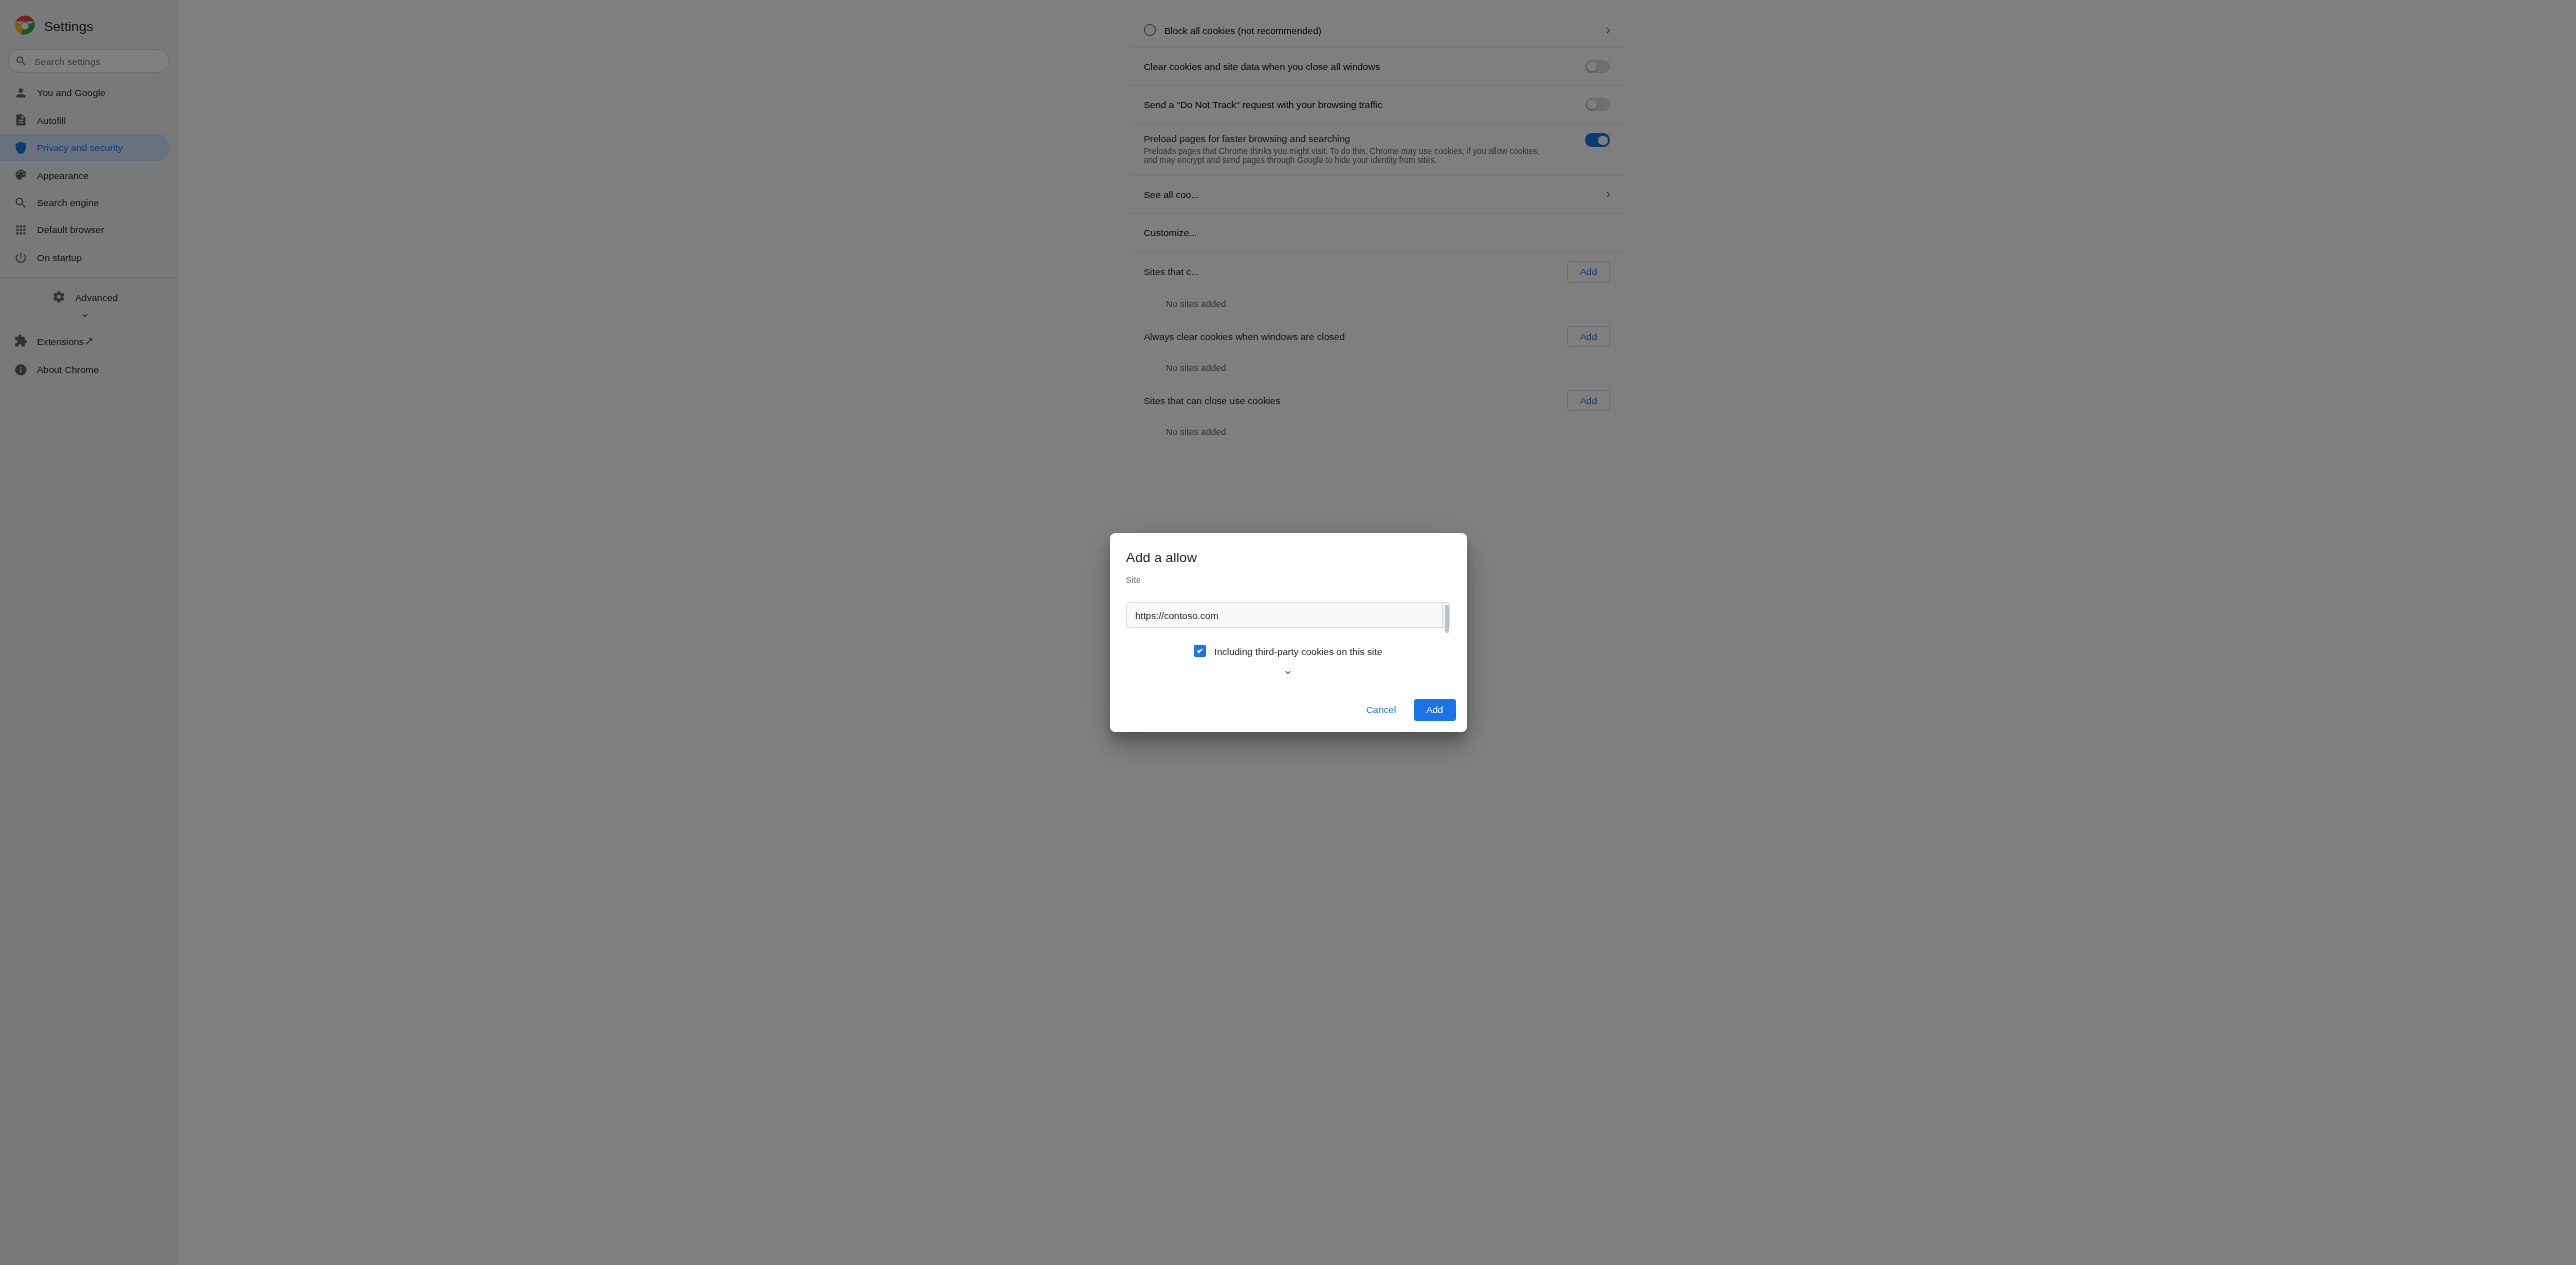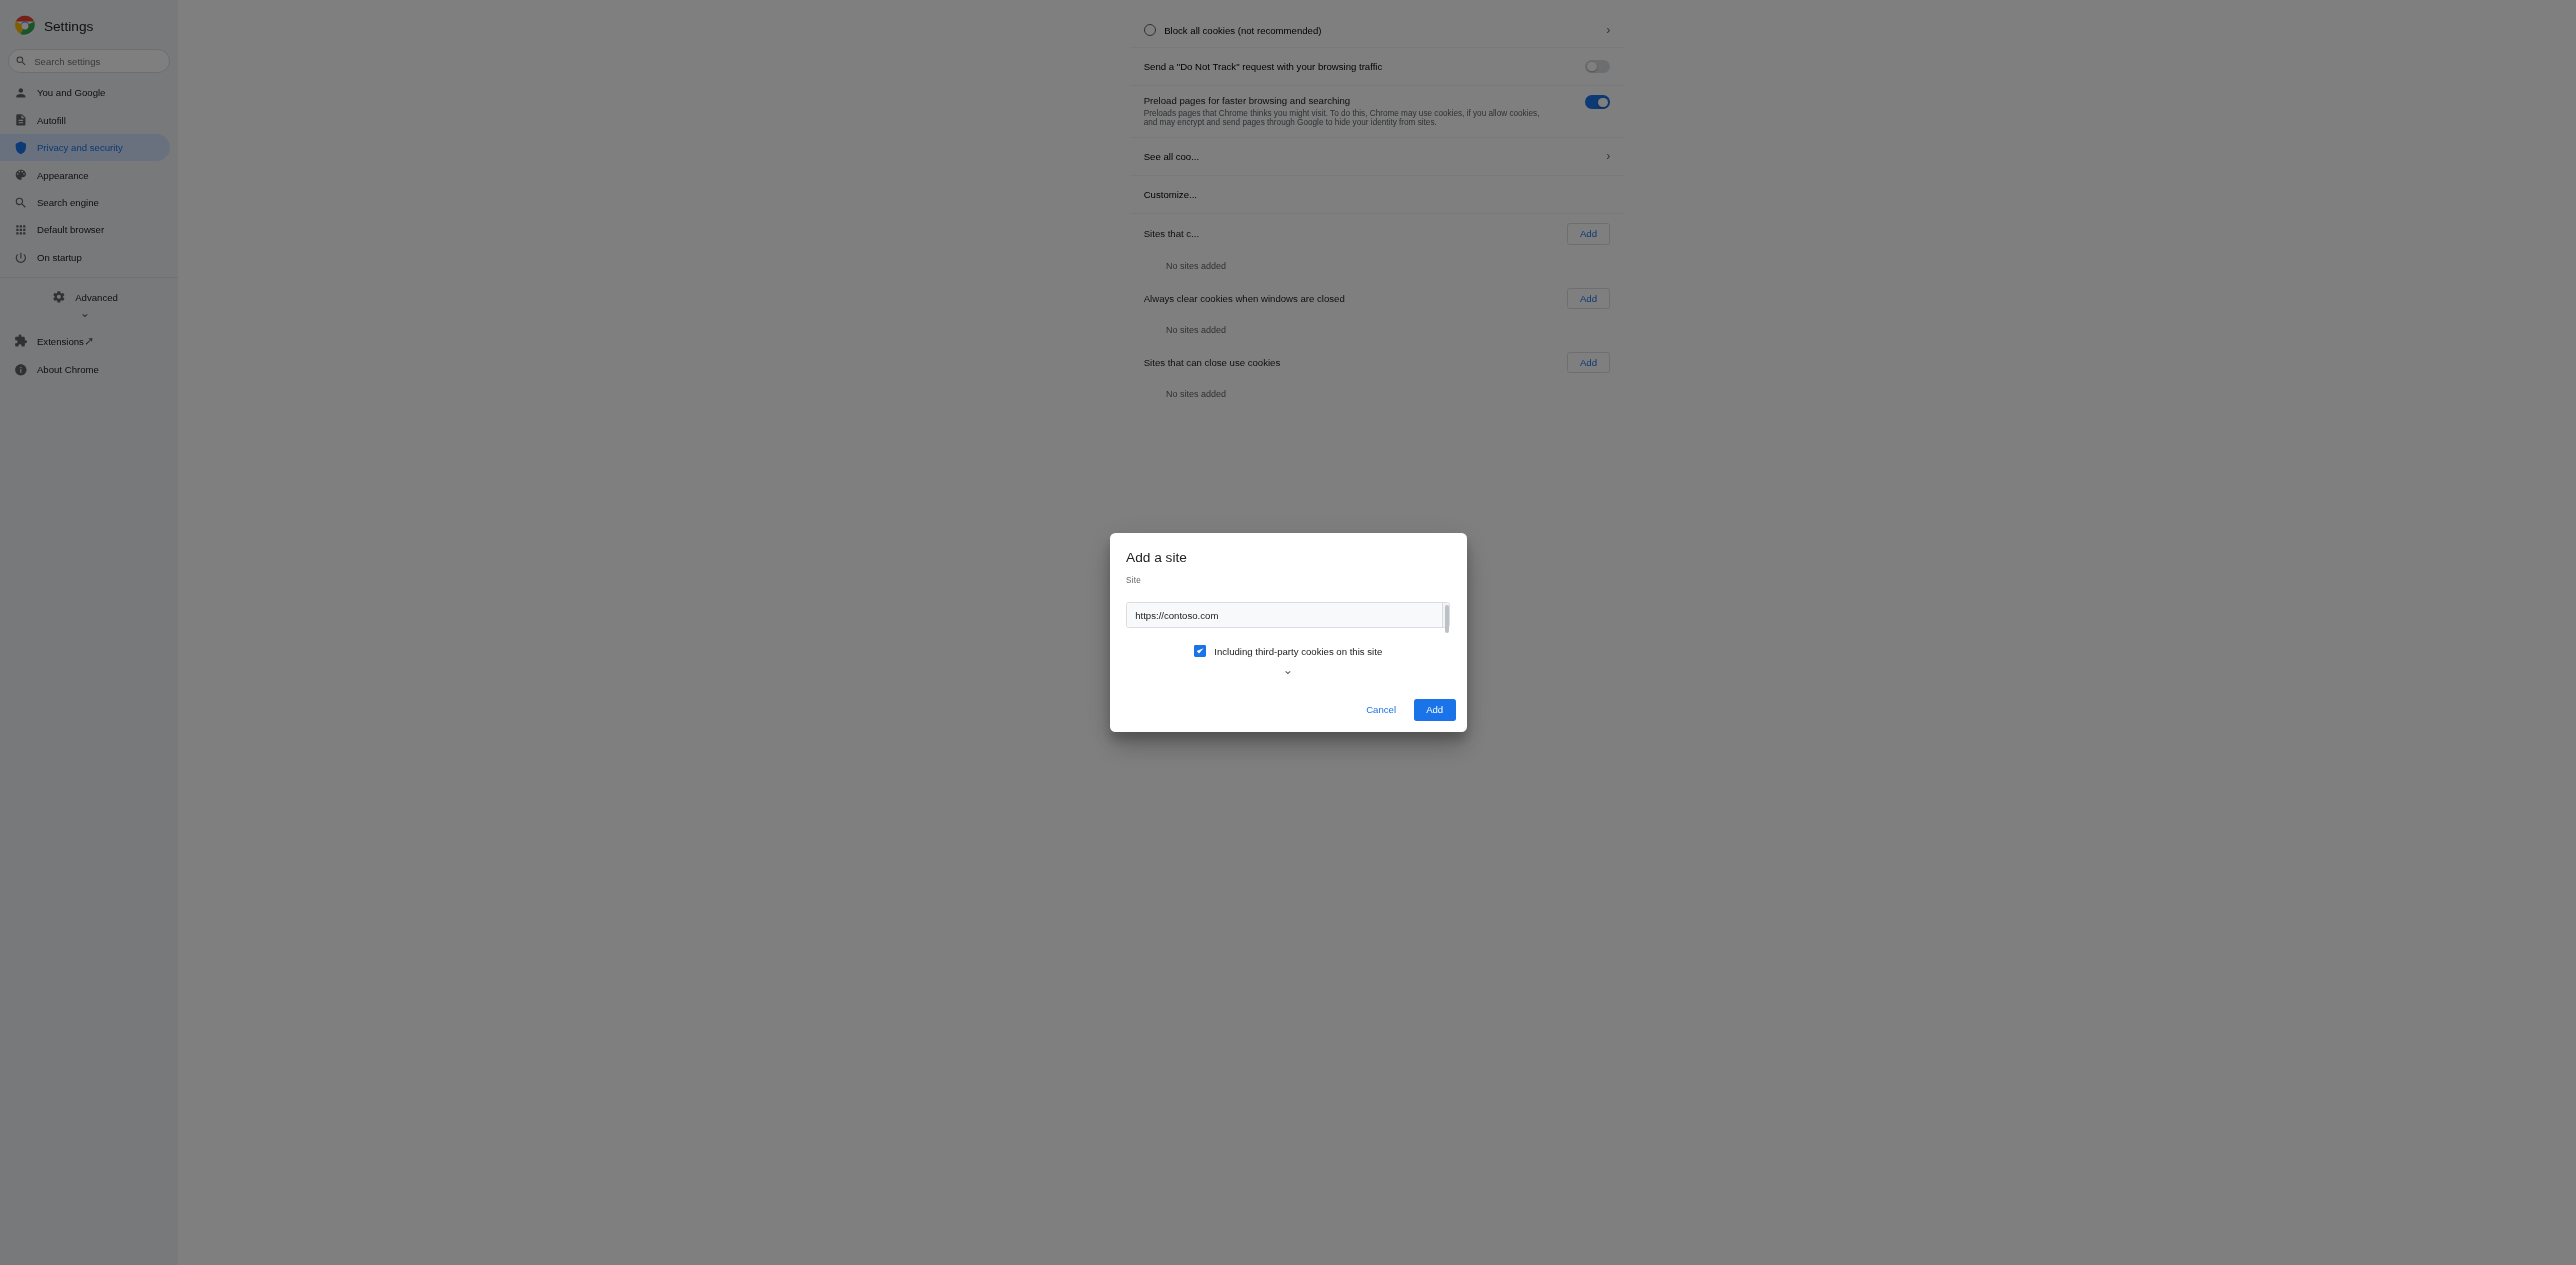--- a/index.html
+++ b/index.html
@@ -502,20 +502,28 @@
   <div class="content-inner">
 
     <div class="radio-row">
       <div class="radio-left">
         <div class="radio-circle"></div>
         <span>Block all cookies (not recommended)</span>
       </div>
       <span class="chevron-icon">›</span>
     </div>
 
+    <div class="setting-row">
+      <span>Clear cookies and site data when you close all windows</span>
+      <label class="toggle">
+        <div class="toggle-track">
+          <div class="toggle-thumb"></div>
+        </div>
+      </label>
+    </div>
 
     <div class="setting-row">
       <span>Send a "Do Not Track" request with your browsing traffic</span>
       <label class="toggle">
         <div class="toggle-track">
           <div class="toggle-thumb"></div>
         </div>
       </label>
     </div>
 
@@ -559,21 +567,21 @@
       <button class="add-btn">Add</button>
     </div>
     <div class="no-sites">No sites added</div>
 
   </div>
 </div>
 
 <div class="overlay">
   <div class="dialog">
 
-    <div class="dialog-title">Add a site</div>
+    <div class="dialog-title">Add a allow</div>
 
     <div class="dialog-body">
       <div class="dialog-label">Site</div>
 
       <div class="dialog-scrollbar-area">
         <input class="dialog-input" type="text" value="https://contoso.com" style="">
         <div class="dialog-scrollbar">
           <div class="dialog-scrollbar-thumb"></div>
         </div>
       </div>

